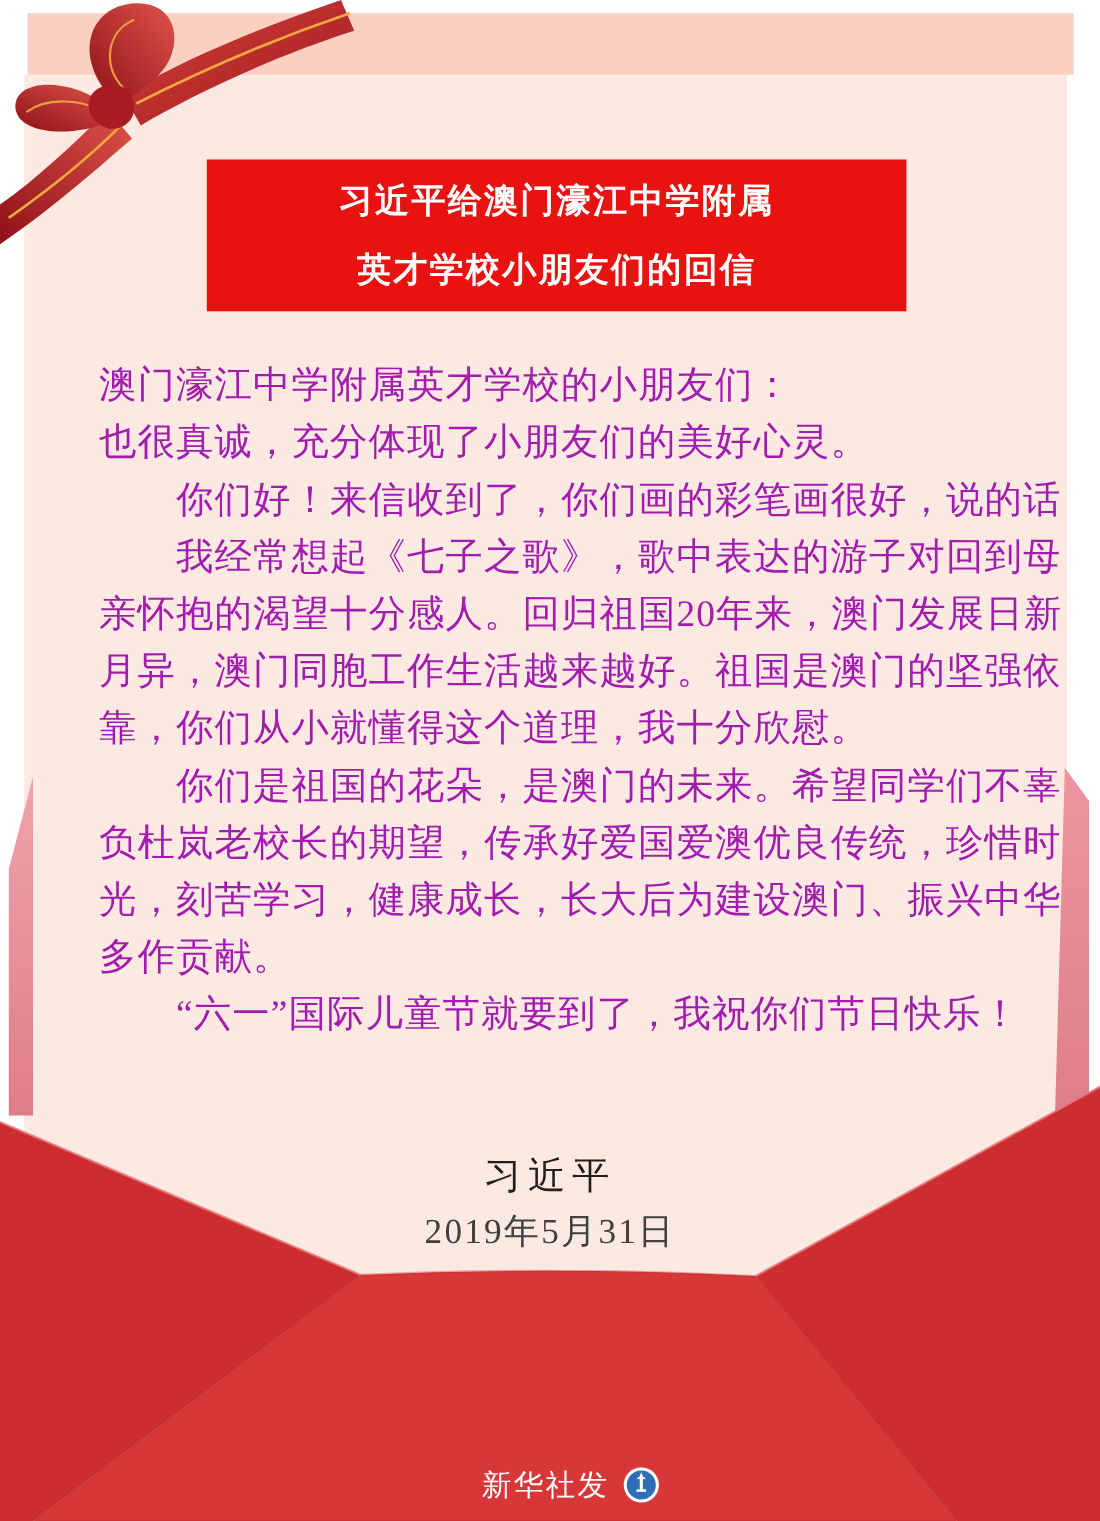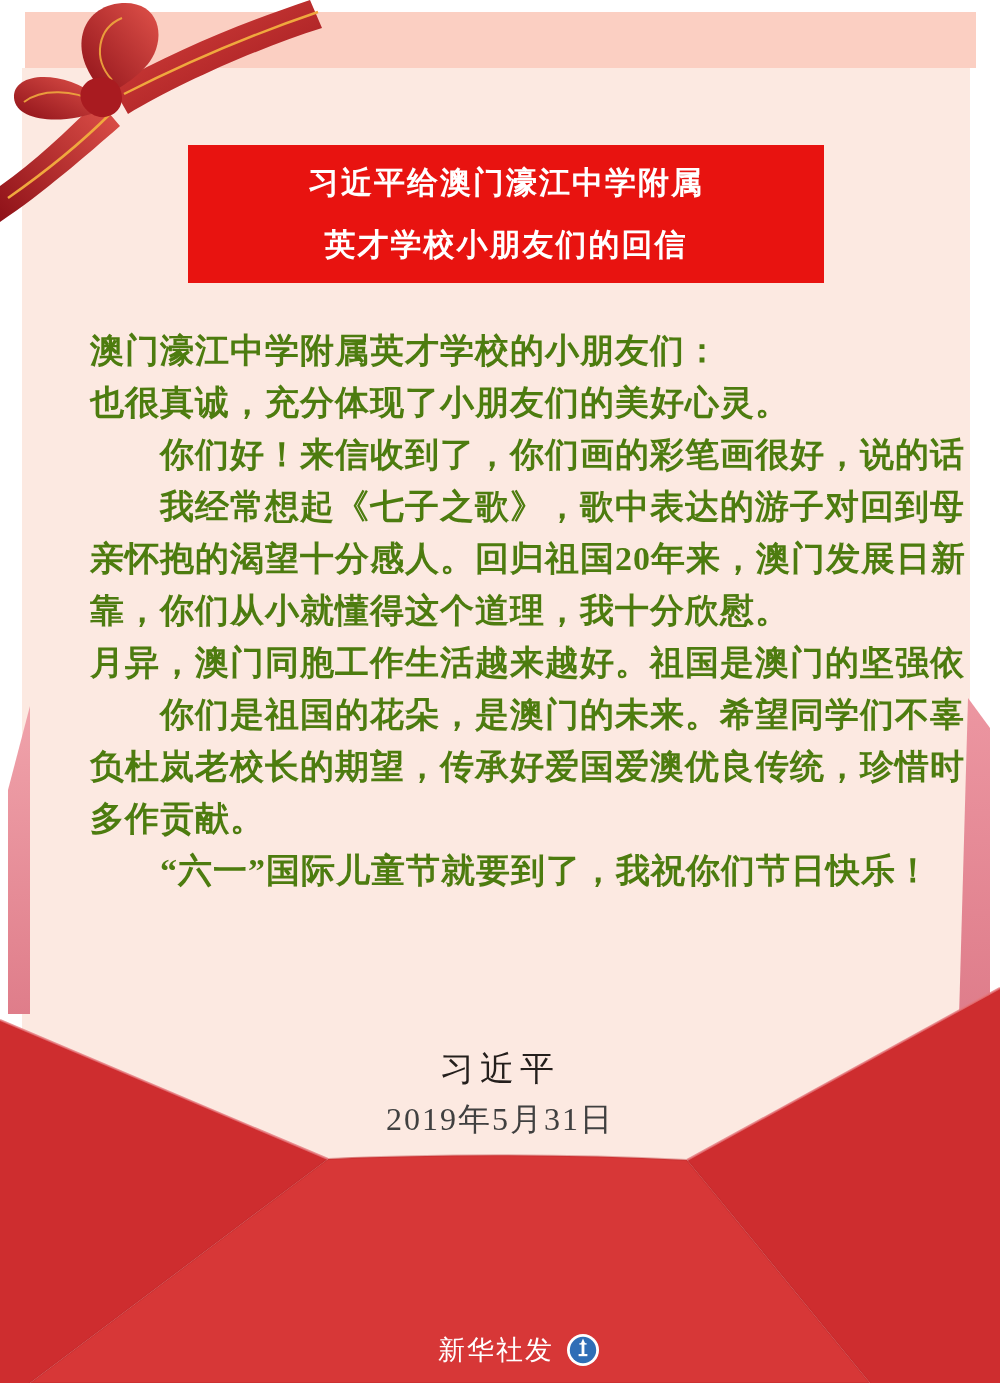--- a/index.html
+++ b/index.html
@@ -94,30 +94,31 @@
     <path d="M24,102 C42,88 74,90 96,102" stroke="#f0a83e" stroke-width="2" fill="none" opacity="0.9"></path>
 
     <path d="M90,80 C108,72 122,82 122,98 C122,114 104,122 92,114 C78,106 76,88 90,80 Z" fill="#a91b20"></path>
   </svg>
 
   <div class="banner" style="background: rgb(232, 19, 16); color: rgb(255, 255, 255);">
     <div>习近平给澳门濠江中学附属</div>
     <div>英才学校小朋友们的回信</div>
   </div>
 
-  <div class="letter-body" id="letter-body" style="color: #4d7c0f; font-weight: bold;">
+  <div class="letter-body" id="letter-body" style="color: #a21caf;">
       <div class="body-line">澳门濠江中学附属英才学校的小朋友们：</div>
       <div class="body-line">也很真诚，充分体现了小朋友们的美好心灵。</div>
       <div class="body-line">　　你们好！来信收到了，你们画的彩笔画很好，说的话</div>
       <div class="body-line">　　我经常想起《七子之歌》，歌中表达的游子对回到母</div>
       <div class="body-line">亲怀抱的渴望十分感人。回归祖国20年来，澳门发展日新</div>
+      <div class="body-line">月异，澳门同胞工作生活越来越好。祖国是澳门的坚强依</div>
       <div class="body-line">靠，你们从小就懂得这个道理，我十分欣慰。</div>
-      <div class="body-line">月异，澳门同胞工作生活越来越好。祖国是澳门的坚强依</div>
       <div class="body-line">　　你们是祖国的花朵，是澳门的未来。希望同学们不辜</div>
       <div class="body-line">负杜岚老校长的期望，传承好爱国爱澳优良传统，珍惜时</div>
+      <div class="body-line">光，刻苦学习，健康成长，长大后为建设澳门、振兴中华</div>
       <div class="body-line">多作贡献。</div>
       <div class="body-line">　　“六一”国际儿童节就要到了，我祝你们节日快乐！</div>
     </div>
 
   <div class="signature" style="color: rgb(36, 31, 28);">习近平</div>
   <div class="date" style="color: #404040;">2019年5月31日</div>
 
   <div class="footer" style="color: rgb(255, 255, 255);">
     <span>新华社发</span>
     <svg class="logo" viewBox="0 0 34 34" xmlns="http://www.w3.org/2000/svg">

